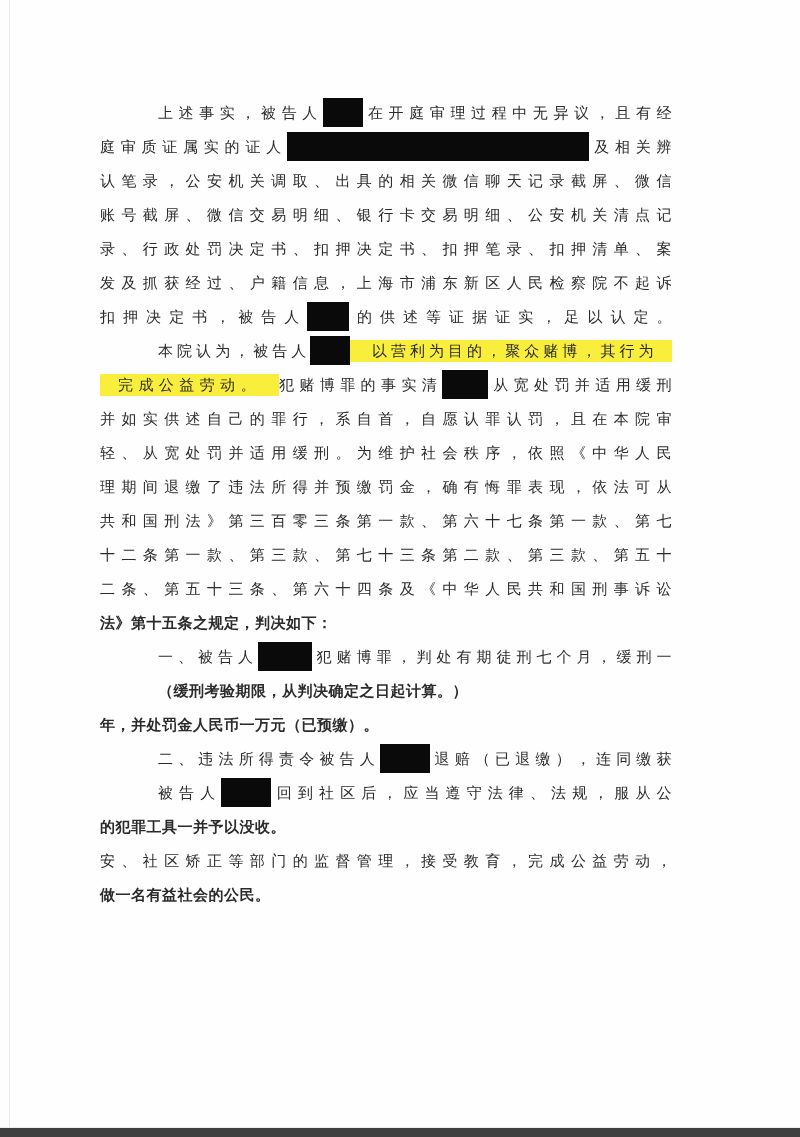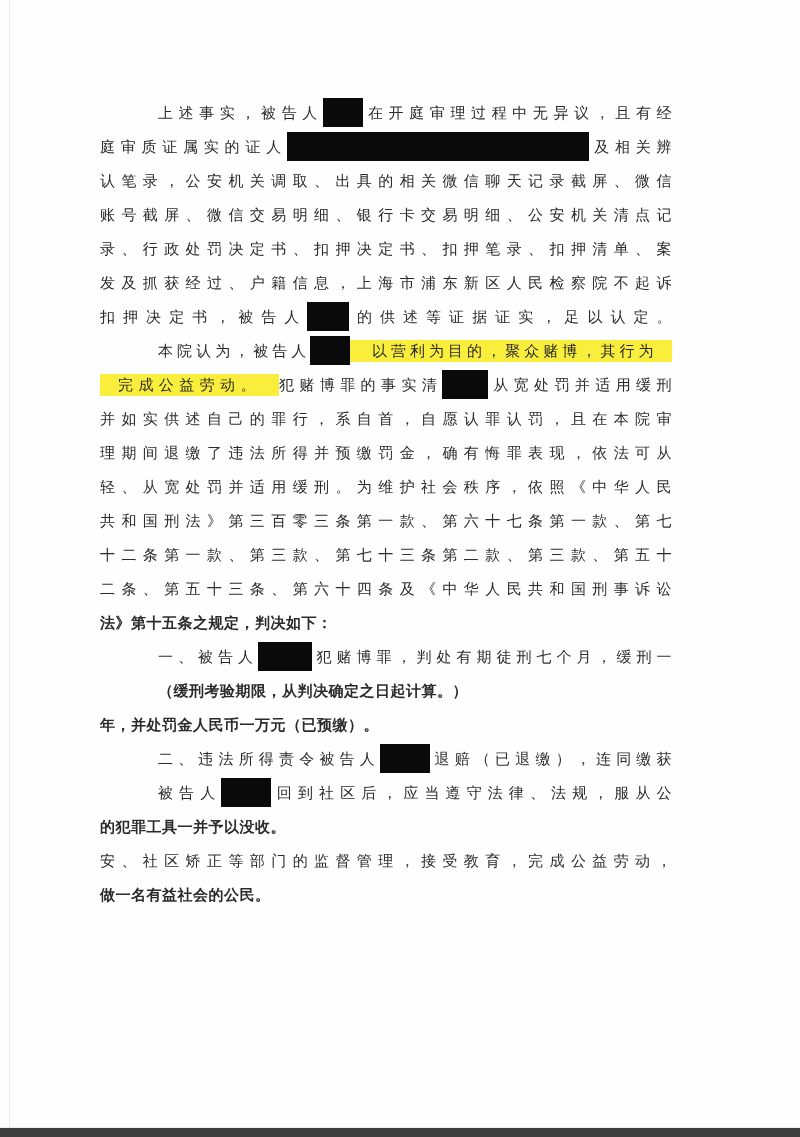--- a/index.html
+++ b/index.html
@@ -75,22 +75,22 @@
     <div class="line indent"><span>上述事实，被告人</span><span class="redact" style="width: 40px;"></span><span>在开庭审理过程中无异议，且有经</span></div>
     <div class="line"><span>庭审质证属实的证人</span><span class="redact" style="width: 302px;"></span><span>及相关辨</span></div>
     <div class="line"><span>认笔录，公安机关调取、出具的相关微信聊天记录截屏、微信</span></div>
     <div class="line"><span>账号截屏、微信交易明细、银行卡交易明细、公安机关清点记</span></div>
     <div class="line"><span>录、行政处罚决定书、扣押决定书、扣押笔录、扣押清单、案</span></div>
     <div class="line"><span>发及抓获经过、户籍信息，上海市浦东新区人民检察院不起诉</span></div>
     <div class="line"><span>扣押决定书，被告人</span><span class="redact" style="width: 42px;"></span><span>的供述等证据证实，足以认定。</span></div>
     <div class="line indent"><span>本院认为，被告人</span><span class="redact" style="width: 40px;"></span><span class="hl">以营利为目的，聚众赌博，其行为</span></div>
     <div class="line"><span class="hl">完成公益劳动。</span><span>犯赌博罪的事实清</span><span class="redact" style="width: 46px;"></span><span>从宽处罚并适用缓刑</span></div>
     <div class="line"><span>并如实供述自己的罪行，系自首，自愿认罪认罚，且在本院审</span></div>
+    <div class="line"><span>轻、从宽处罚并适用缓刑。为维护社会秩序，依照《中华人民</span></div>
     <div class="line"><span>理期间退缴了违法所得并预缴罚金，确有悔罪表现，依法可从</span></div>
-    <div class="line"><span>轻、从宽处罚并适用缓刑。为维护社会秩序，依照《中华人民</span></div>
     <div class="line"><span>共和国刑法》第三百零三条第一款、第六十七条第一款、第七</span></div>
     <div class="line"><span>十二条第一款、第三款、第七十三条第二款、第三款、第五十</span></div>
     <div class="line"><span>二条、第五十三条、第六十四条及《中华人民共和国刑事诉讼</span></div>
     <div class="line short"><span>法》第十五条之规定，判决如下：</span></div>
     <div class="line indent"><span>一、被告人</span><span class="redact" style="width: 54px;"></span><span>犯赌博罪，判处有期徒刑七个月，缓刑一</span></div>
     <div class="line indent short"><span>（缓刑考验期限，从判决确定之日起计算。）</span></div>
     <div class="line short"><span>年，并处罚金人民币一万元（已预缴）。</span></div>
     <div class="line indent"><span>二、违法所得责令被告人</span><span class="redact" style="width: 50px;"></span><span>退赔（已退缴），连同缴获</span></div>
     <div class="line indent"><span>被告人</span><span class="redact" style="width: 50px;"></span><span>回到社区后，应当遵守法律、法规，服从公</span></div>
     <div class="line short"><span>的犯罪工具一并予以没收。</span></div>

